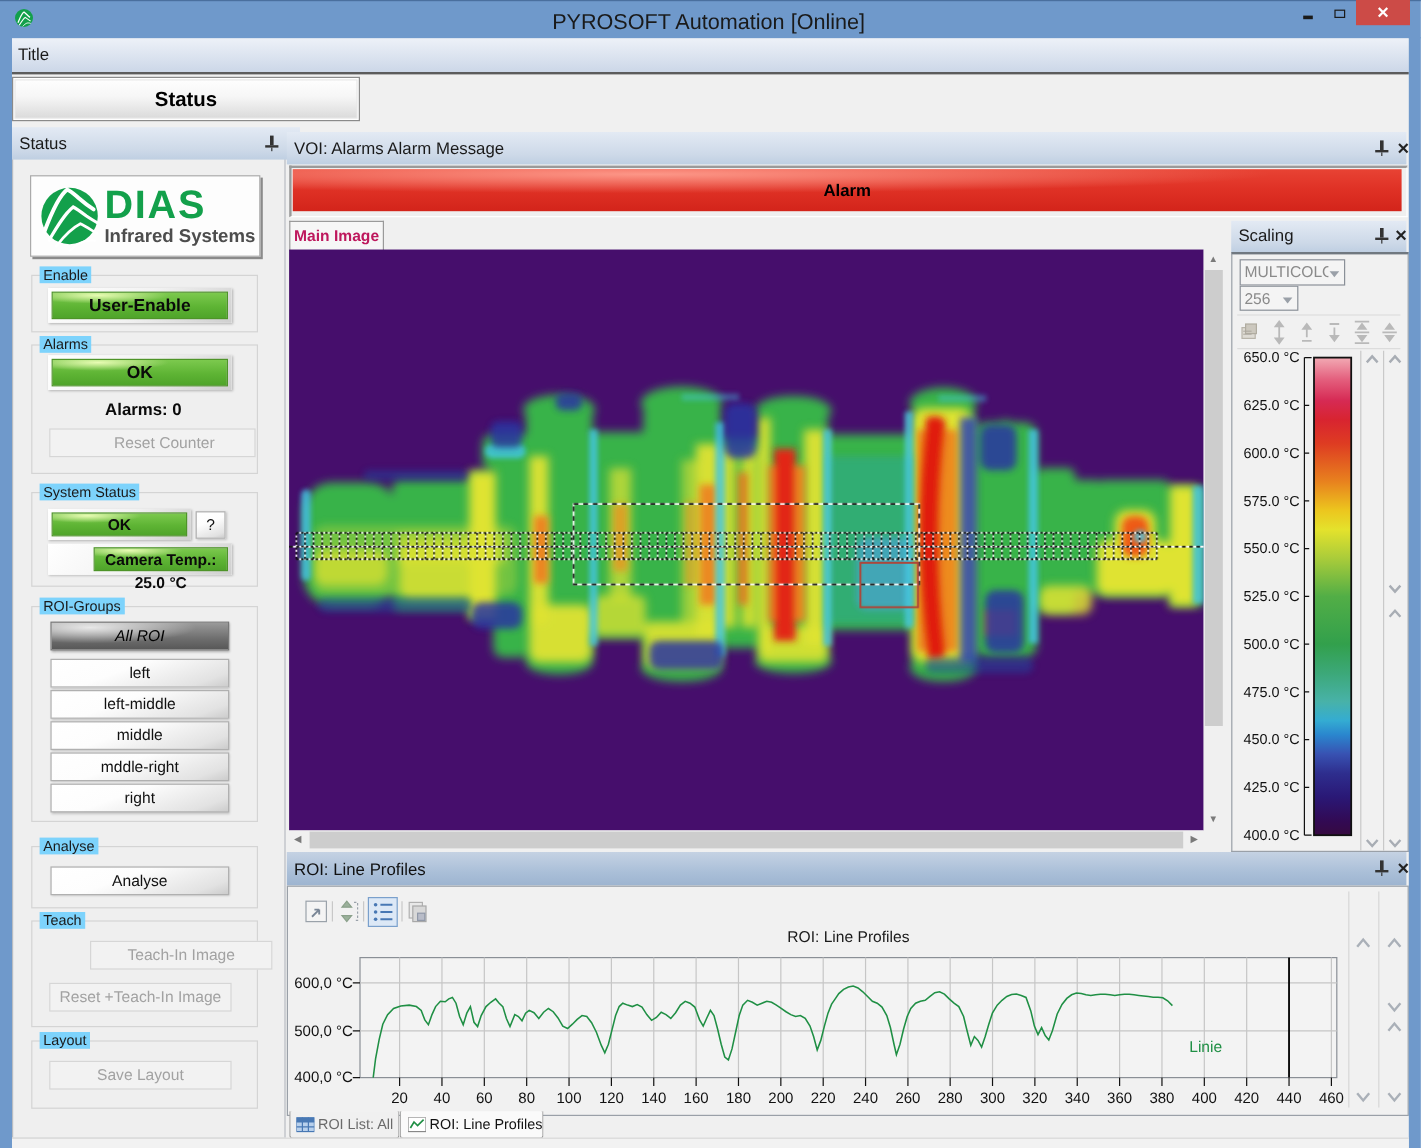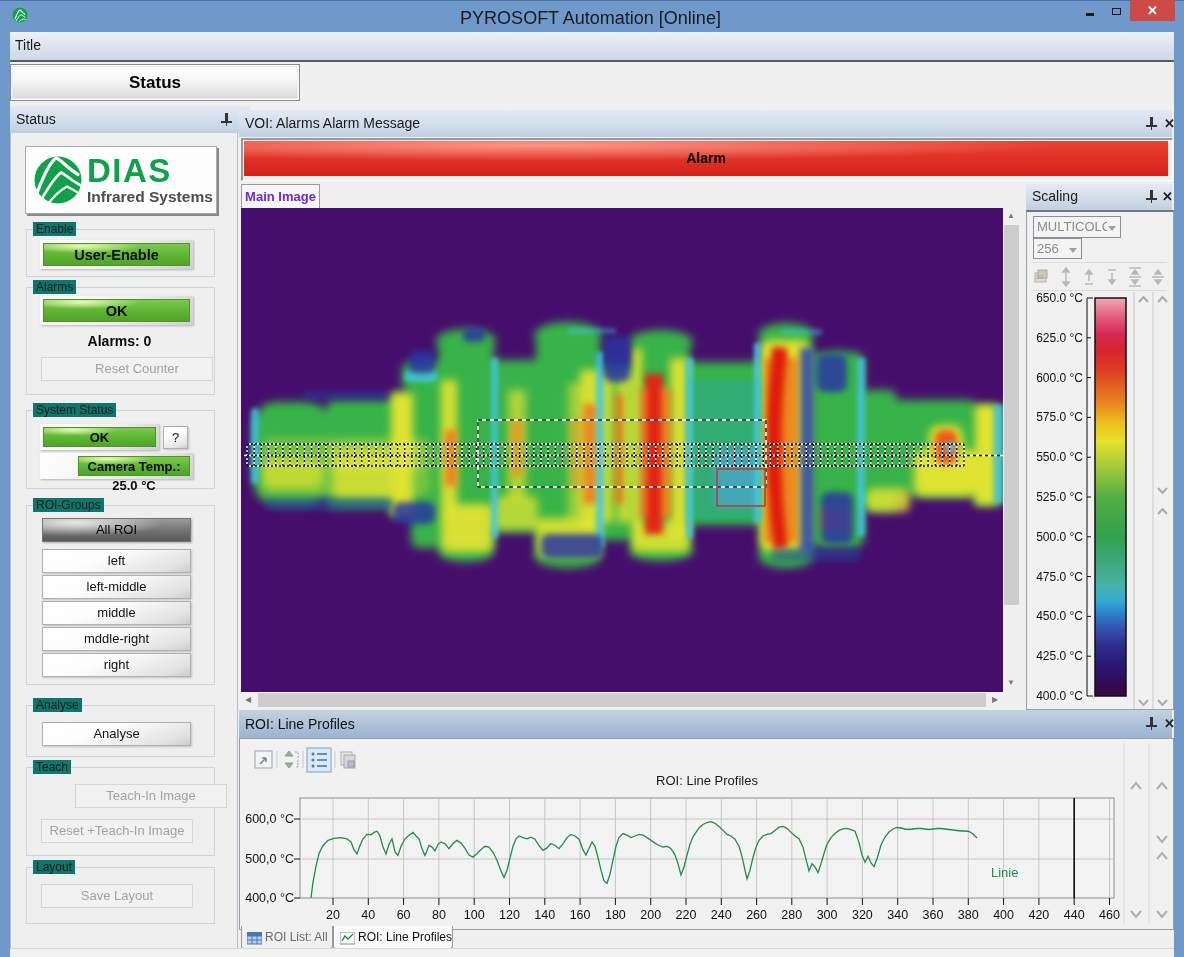--- a/index.html
+++ b/index.html
@@ -22,33 +22,33 @@
   .pin{position:absolute;width:11px;height:13px;}
   .pin:before{content:"";position:absolute;left:4px;top:0;width:3px;height:8px;background:#333;}
   .pin:after{content:"";position:absolute;left:0px;top:8px;width:11px;height:2px;background:#333;}
   .pin .s{position:absolute;left:5px;top:10px;width:1px;height:3px;background:#333;}
   .xico{position:absolute;font-size:13px;font-weight:bold;color:#222;line-height:13px;}
   
   #status{left:10px;top:110px;width:226px;height:838px;background:#efefef;border:1px solid #b8bcc2;border-top:none;}
   #statushead{left:10px;top:106px;width:240px;height:27px;}
   #statushead .t{position:absolute;left:6px;top:5px;}
   .grp{position:absolute;border:1px solid #d4d4d4;}
-  .grp .lab{position:absolute;left:6px;top:-8px;background:#0f766e;padding:0 3px;font-size:12px;color:#1a1a1a;}
+  .grp .lab{position:absolute;left:6px;top:-8px;background:#7dd3fc;padding:0 3px;font-size:12px;color:#1a1a1a;}
   .gbtnw{position:absolute;background:linear-gradient(135deg,#ffffff 0%,#f2f2f2 50%,#cfcfcf 100%);box-shadow:1px 1px 2px rgba(0,0,0,.25);}
   .gbtn{position:absolute;left:3px;top:3px;right:3px;bottom:3px;border:1px solid #4e9428;background:radial-gradient(ellipse 52% 42% at 26% 10%,rgba(238,255,185,.95) 0%,rgba(255,255,255,0) 78%),linear-gradient(180deg,#7cc94e 0%,#5eb434 55%,#4fa42a 100%);text-align:center;font-weight:bold;font-size:14.5px;color:#0a0a0a;}
   .wbtn{position:absolute;border:1px solid #b0b0b0;box-shadow:1px 1px 2px rgba(0,0,0,.2);background:linear-gradient(160deg,#ffffff 0%,#fdfdfd 40%,#e2e2e2 85%,#cccccc 100%);text-align:center;font-size:13px;color:#111;}
-  .dbtn{position:absolute;border:1px solid #777;box-shadow:1px 1px 2px rgba(0,0,0,.3);background:radial-gradient(ellipse 60% 60% at 22% 18%,rgba(255,255,255,.8) 0%,rgba(255,255,255,0) 100%),linear-gradient(180deg,#9a9a9a 0%,#6e6e6e 60%,#585858 100%);text-align:center;font-size:13px;color:#000;}
+  .dbtn{position:absolute;border:1px solid #777;box-shadow:1px 1px 2px rgba(0,0,0,.3);background:radial-gradient(ellipse 60% 60% at 22% 18%,rgba(255,255,255,.8) 0%,rgba(255,255,255,0) 100%),linear-gradient(180deg,#9a9a9a 0%,#6e6e6e 60%,#585858 100%);text-align:center;font-size:13px;color:#000;font-style:italic;}
   .disbtn{position:absolute;border:1px solid #d6d6d6;background:#f2f2f2;text-align:center;font-size:13px;color:#a2a2a2;}
   
   #voihead{left:239px;top:110px;width:933px;height:27px;}
   #voihead .t{position:absolute;left:6px;top:5px;}
   #alarmbox{left:241px;top:138px;width:929px;height:40px;background:#efefef;border-top:2px solid #9a9a9a;border-left:2px solid #9a9a9a;border-right:1px solid #fff;border-bottom:1px solid #fff;}
   #alarm{position:absolute;left:1px;top:1px;width:924px;height:35px;background:radial-gradient(ellipse 75% 60% at 32% 12%,rgba(255,160,145,.9) 0%,rgba(255,255,255,0) 75%),linear-gradient(180deg,#e84334 0%,#e03226 45%,#d3241a 100%);text-align:center;font-weight:bold;font-size:14px;color:#000;line-height:34px;}
   
-  #mitab{left:241px;top:184px;width:77px;height:24px;background:#f6f6f6;border:1px solid #9a9a9a;border-bottom:none;font-weight:bold;font-size:13px;color:#6d28d9;text-align:center;line-height:23px;}
+  #mitab{left:241px;top:184px;width:77px;height:24px;background:#f6f6f6;border:1px solid #9a9a9a;border-bottom:none;font-weight:bold;font-size:13px;color:#be185d;text-align:center;line-height:23px;}
   #imgarea{left:241px;top:208px;width:762px;height:484px;background:#460e6c;overflow:hidden;}
   
   .sb{background:#f0f0f0;}
   .sbthumb{position:absolute;background:#cdcdcd;}
   .arrow{position:absolute;color:#7a7a7a;font-size:8px;line-height:8px;}
   
   #scalinghead{left:1026px;top:184px;width:146px;height:26px;}
   #scalinghead .t{position:absolute;left:6px;top:4px;}
   #scalingbody{left:1026px;top:210px;width:146px;height:497px;background:#f1f1f1;border:1px solid #9aa0a8;border-top:2px solid #707880;}
   .combo{position:absolute;border:1px solid #8a9098;background:#f4f4f4;color:#8a8a8a;font-size:13px;}

